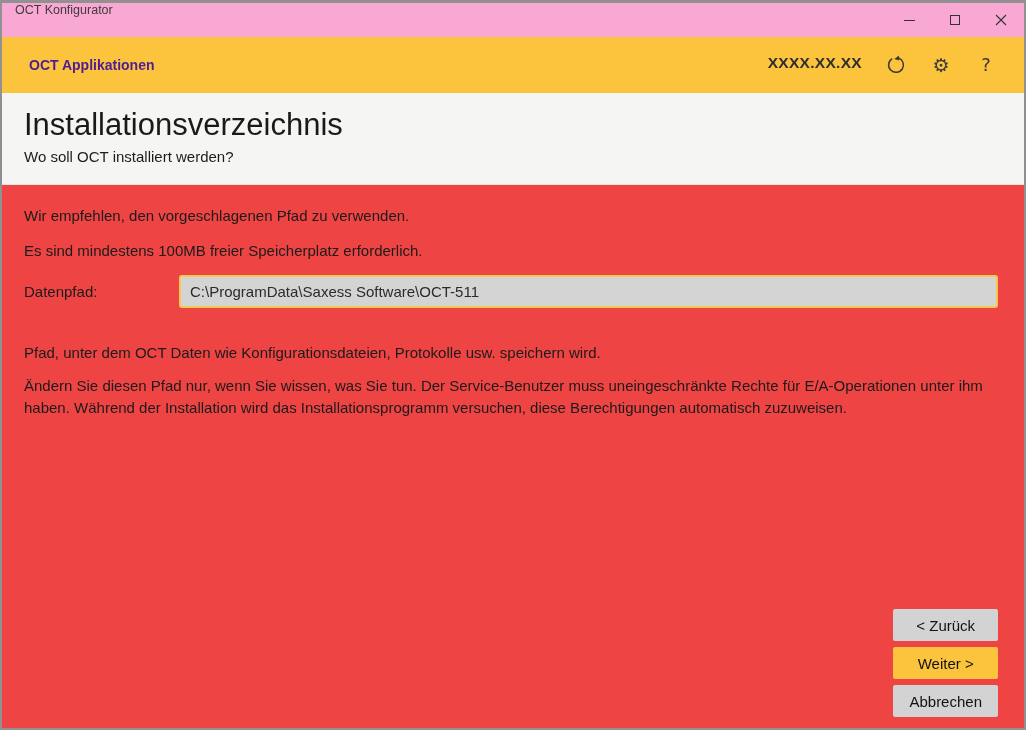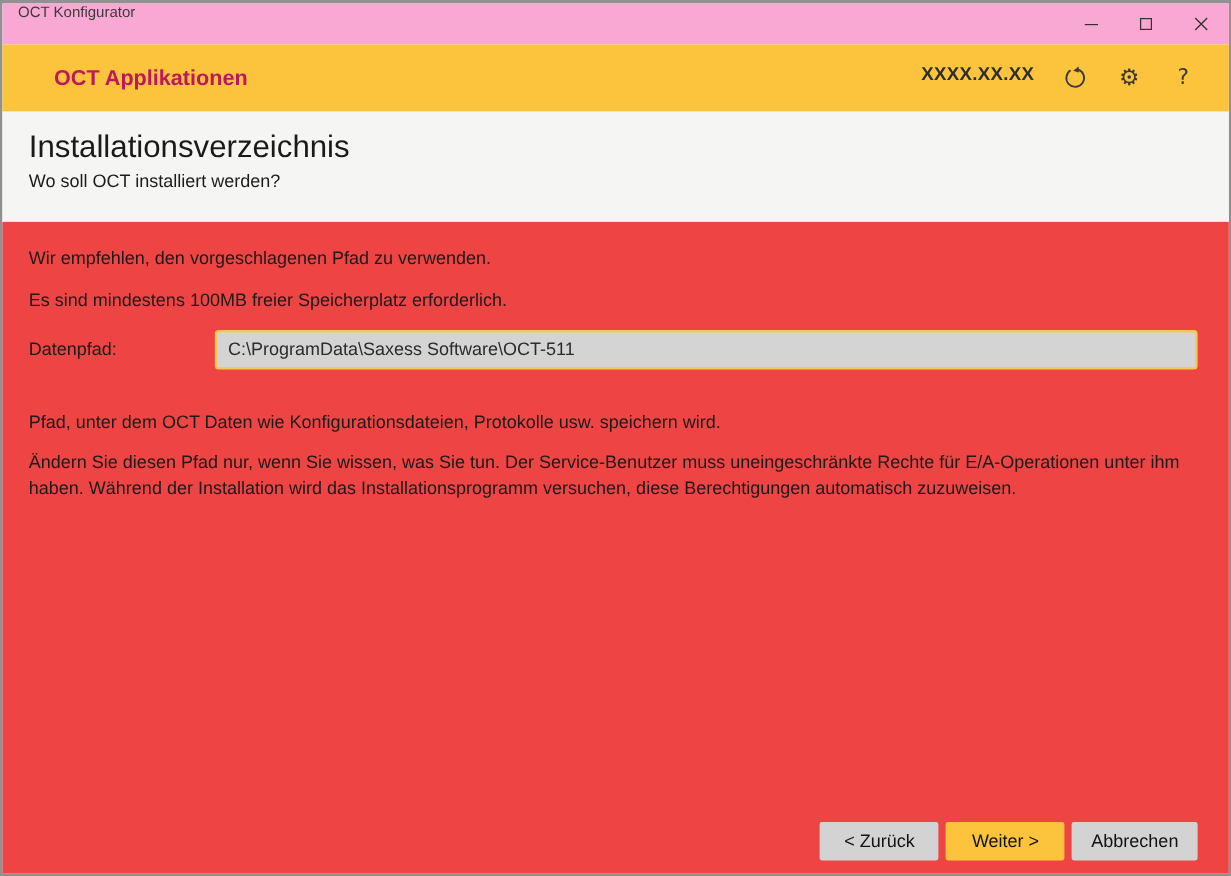--- a/index.html
+++ b/index.html
@@ -33,40 +33,40 @@
     background: transparent; border: none; cursor: pointer;
   }
   .glyph-min { display: block; width: 11px; height: 1px; background: #333; }
   .glyph-max { display: block; width: 10px; height: 10px; border: 1px solid #333; }
   
   .appbar {
     height: 56px; background: #fcc43d;
     display: flex; align-items: center;
     padding: 0 27px; flex: none;
   }
-  .app-title { font-size: 18px; font-weight: bold; color: #be185d; margin-left: 16px; }
+  .app-title { font-size: 14px; font-weight: bold; color: #4c1d95; }
   .appbar-right { margin-left: auto; display: flex; align-items: flex-start; }
   .version { font-size: 15.5px; font-weight: bold; color: #2e2e2e; letter-spacing: .3px; }
   .appbar-icon {
     background: none; border: none; cursor: pointer;
     margin-left: 23px; color: #3a3a3a;
     display: flex; align-items: center; justify-content: center;
     width: 22px; height: 22px; font-size: 19px; line-height: 1;
     font-family: "DejaVu Sans", sans-serif;
   }
   .help-glyph { font-size: 18px; color: #3a3a3a; font-weight: 400; }
   
   .page-header {
     background: #f5f5f4;
     padding: 14px 22px 0 22px;
     height: 92px; flex: none;
     border-bottom: 1px solid #e4e4e2;
     box-shadow: 0 2px 3px rgba(0,0,0,0.05);
   }
-  .page-title { font-size: 26px; font-weight: 400; color: #1a1a1a; margin-bottom: 5px; }
+  .page-title { font-size: 31px; font-weight: 400; color: #1a1a1a; margin-bottom: 5px; }
   .page-subtitle { font-size: 15px; color: #1c1c1c; }
   
   .content {
     flex: 1; background: #ef4444;
     padding: 22px 26px 0 22px;
     font-size: 15px; color: #1b1b1b;
     position: relative;
   }
   .note { margin-bottom: 14px; }
   .form-row { display: flex; align-items: center; margin-bottom: 18px; }
@@ -90,21 +90,21 @@
     background: #d4d4d4; padding: 0 9px;
     font-size: 15px; color: #2b2b2b;
     font-family: Liberation Sans, sans-serif;
   }
   .row-space { margin-top: 18px; margin-bottom: 16px; }
   .desc { margin-top: 36px; margin-bottom: 14px; }
   .warning { line-height: 22px; max-width: 980px; }
   
   .footer {
     position: absolute; right: 26px; bottom: 11px;
-    display: flex; gap: 6px;
+    display: flex; gap: 6px; flex-direction: column;
   }
   .footer-btn {
     min-width: 99px; height: 32px; padding: 0 16px;
     background: #d3d3d3; border: none; border-radius: 2px;
     font-size: 15px; color: #121212; cursor: pointer;
     font-family: "Liberation Sans", "DejaVu Sans", sans-serif;
   }
   .footer-btn.primary { background: #fcc43d; }
 </style>
 </head>

